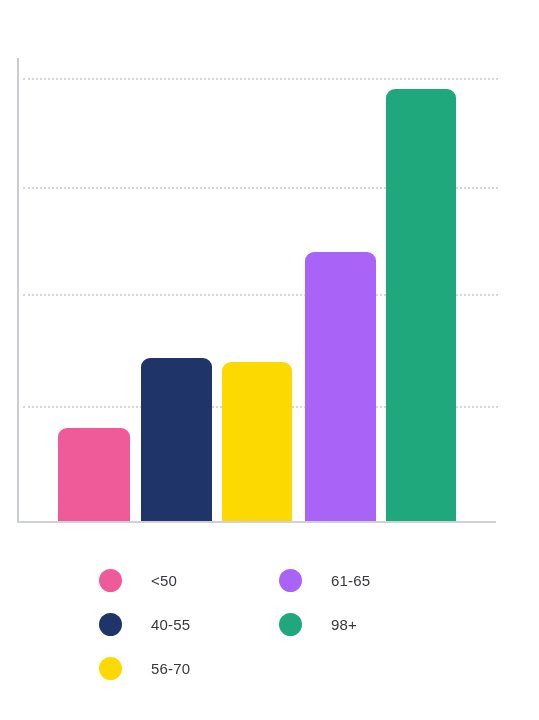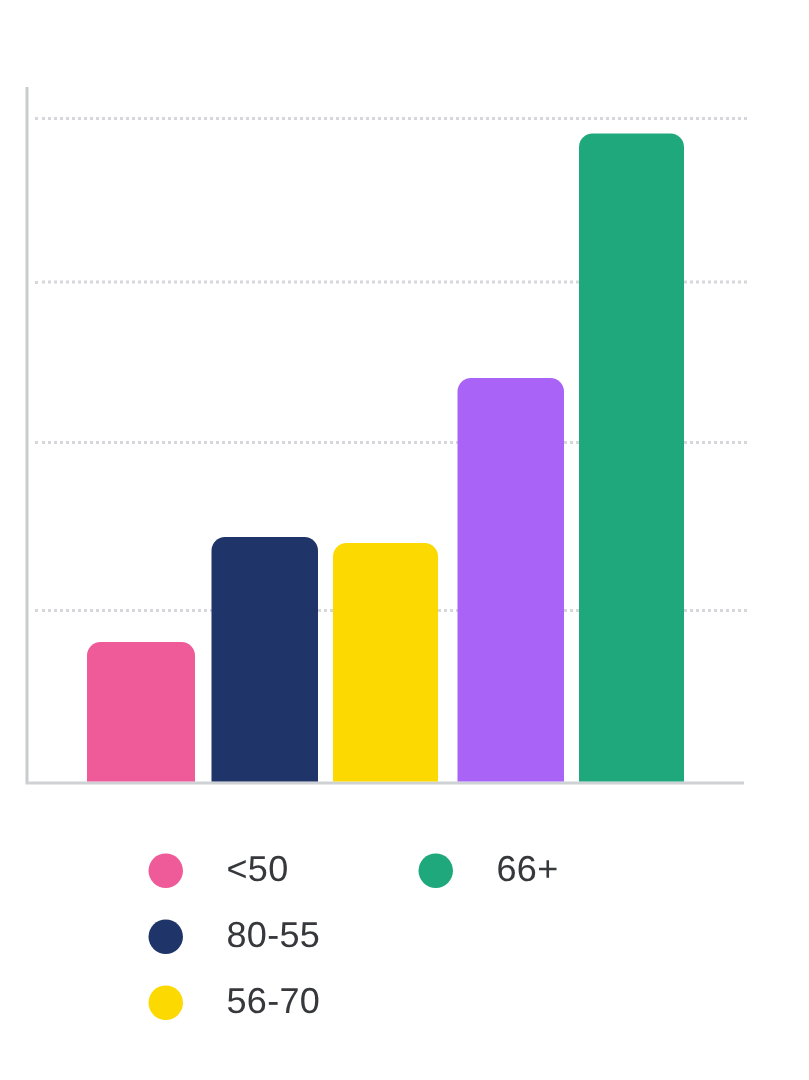--- a/index.html
+++ b/index.html
@@ -91,21 +91,21 @@
     height: 44px;
   }
   .legend-swatch {
     width: 23px;
     height: 23px;
     border-radius: 50%;
     flex: 0 0 auto;
   }
   .legend-label {
     margin-left: 29px;
-    font-size: 24px;
+    font-size: 15px;
     color: #37383c;
     letter-spacing: 0.2px;
     white-space: nowrap;
   }
 </style>
 </head>
 <body>
 
 <div id="chart-root">
 
@@ -129,28 +129,32 @@
   </div>
 
   <div class="legend">
     <div class="legend-col col-left" id="legend-col-0">
         <div class="legend-item">
           <span class="legend-swatch" style="background: rgb(239, 90, 152);"></span>
           <span class="legend-label">&lt;50</span>
         </div>
         <div class="legend-item">
           <span class="legend-swatch" style="background: rgb(31, 52, 104);"></span>
-          <span class="legend-label">80-55</span>
+          <span class="legend-label">40-55</span>
         </div>
         <div class="legend-item">
           <span class="legend-swatch" style="background: rgb(252, 217, 0);"></span>
           <span class="legend-label">56-70</span>
         </div>
       </div>
     <div class="legend-col col-right" id="legend-col-1">
         <div class="legend-item">
+          <span class="legend-swatch" style="background: rgb(169, 100, 247);"></span>
+          <span class="legend-label">61-65</span>
+        </div>
+        <div class="legend-item">
           <span class="legend-swatch" style="background: rgb(30, 168, 123);"></span>
-          <span class="legend-label">66+</span>
+          <span class="legend-label">98+</span>
         </div>
       </div>
   </div>
 
 </div>
 
 </body></html>

